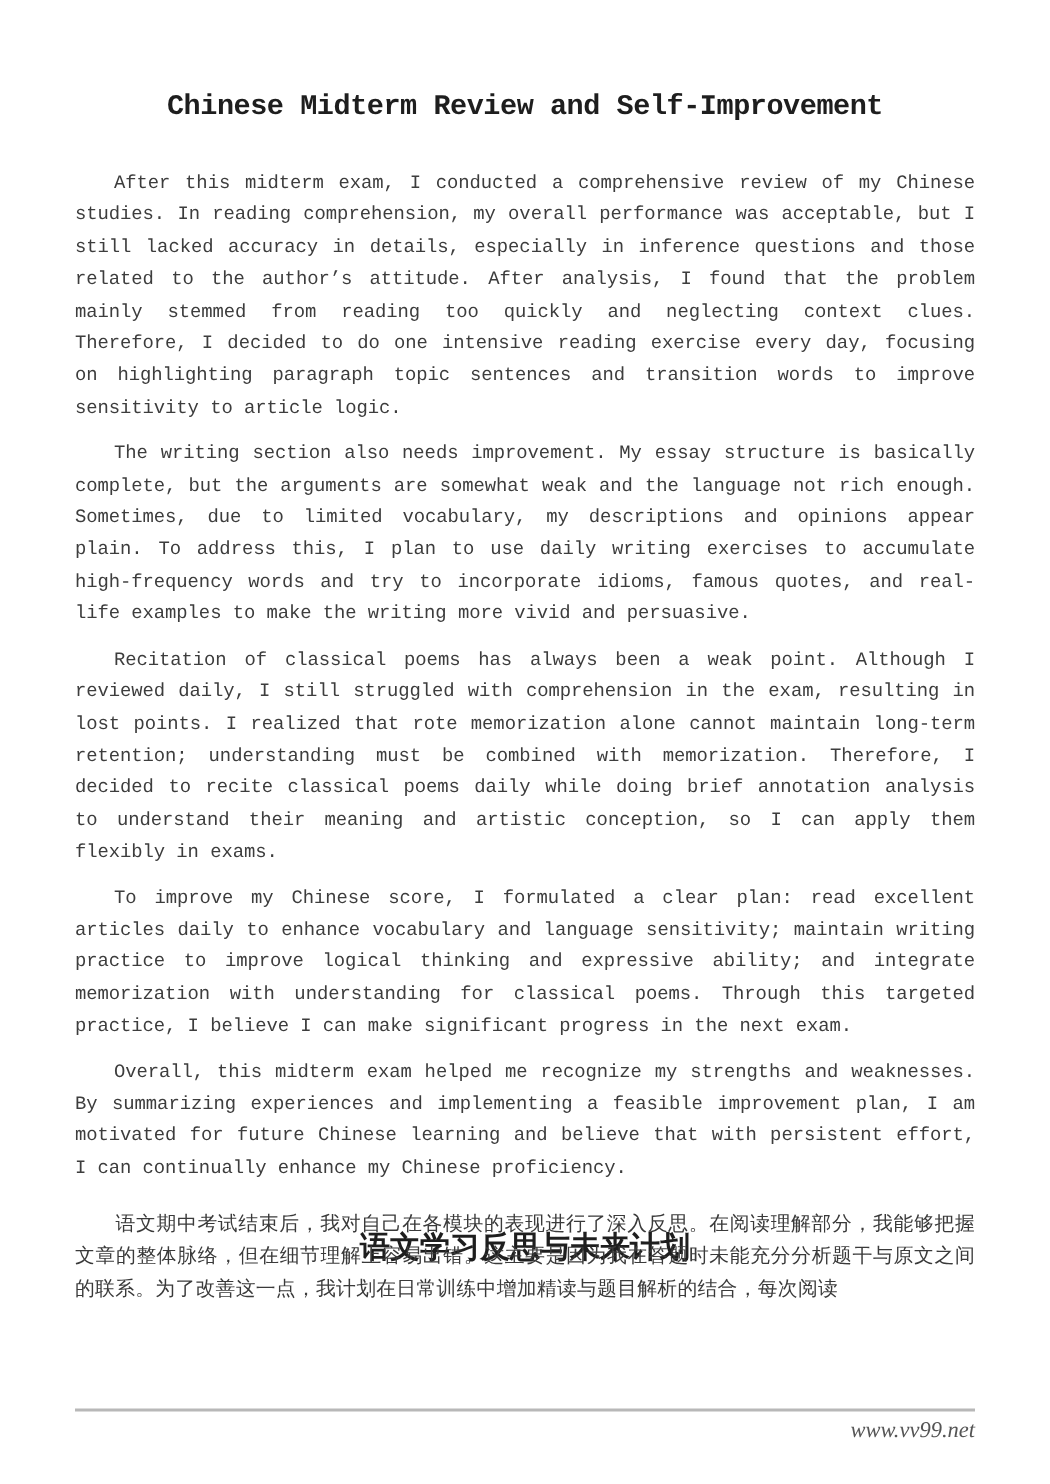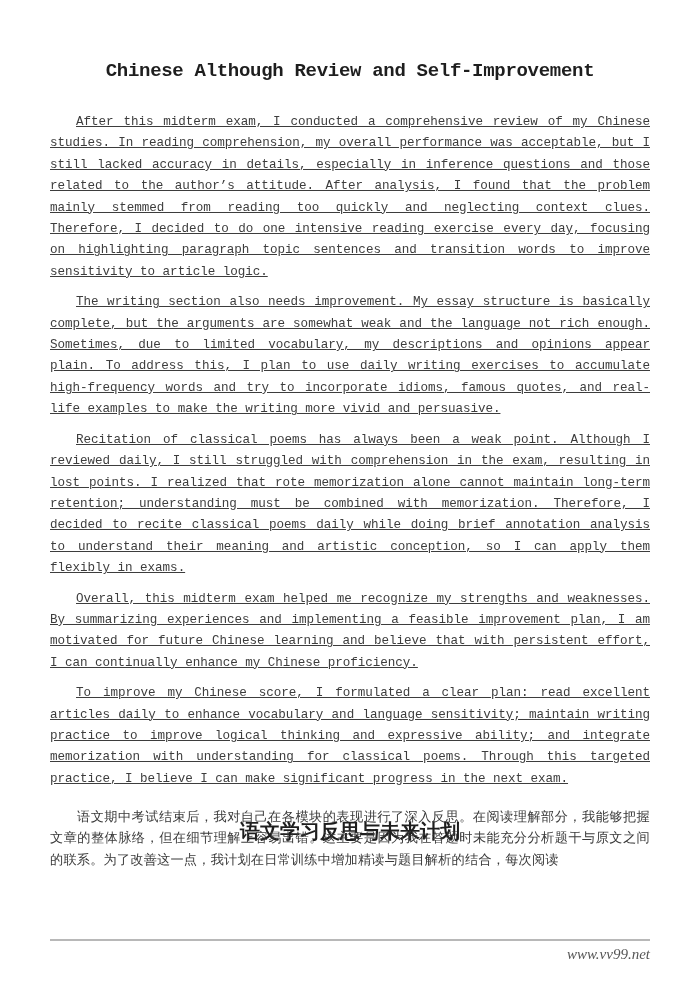--- a/index.html
+++ b/index.html
@@ -40,21 +40,20 @@
       width: 600px;
     }
     .en-body p {
       margin: 0 0 9px 0;
       font-size: 12.6px;
       line-height: 21.4px;
       text-indent: 26px;
       text-align: justify;
       color: #3d3d3d;
       letter-spacing: -0.05px;
-      text-decoration: underline;
     }
     .zh-title {
       position: absolute;
       top: 818px;
       left: 0;
       width: 700px;
       text-align: center;
       font-family: "DejaVu Serif", "Liberation Serif", serif;
       font-size: 20px;
       font-weight: bold;
@@ -105,28 +104,28 @@
       font-style: italic;
       font-size: 15px;
       color: #555;
     }
   </style>
 </head>
 <body>
 
 <div class="page">
 
-  <div class="en-title">Chinese Although Review and Self-Improvement</div>
+  <div class="en-title">Chinese Midterm Review and Self-Improvement</div>
 
   <div class="en-body">
     <p>After this midterm exam, I conducted a comprehensive review of my Chinese studies. In reading comprehension, my overall performance was acceptable, but I still lacked accuracy in details, especially in inference questions and those related to the author’s attitude. After analysis, I found that the problem mainly stemmed from reading too quickly and neglecting context clues. Therefore, I decided to do one intensive reading exercise every day, focusing on highlighting paragraph topic sentences and transition words to improve sensitivity to article logic.</p>
     <p>The writing section also needs improvement. My essay structure is basically complete, but the arguments are somewhat weak and the language not rich enough. Sometimes, due to limited vocabulary, my descriptions and opinions appear plain. To address this, I plan to use daily writing exercises to accumulate high-frequency words and try to incorporate idioms, famous quotes, and real-life examples to make the writing more vivid and persuasive.</p>
     <p>Recitation of classical poems has always been a weak point. Although I reviewed daily, I still struggled with comprehension in the exam, resulting in lost points. I realized that rote memorization alone cannot maintain long-term retention; understanding must be combined with memorization. Therefore, I decided to recite classical poems daily while doing brief annotation analysis to understand their meaning and artistic conception, so I can apply them flexibly in exams.</p>
+    <p>To improve my Chinese score, I formulated a clear plan: read excellent articles daily to enhance vocabulary and language sensitivity; maintain writing practice to improve logical thinking and expressive ability; and integrate memorization with understanding for classical poems. Through this targeted practice, I believe I can make significant progress in the next exam.</p>
     <p>Overall, this midterm exam helped me recognize my strengths and weaknesses. By summarizing experiences and implementing a feasible improvement plan, I am motivated for future Chinese learning and believe that with persistent effort, I can continually enhance my Chinese proficiency.</p>
-    <p>To improve my Chinese score, I formulated a clear plan: read excellent articles daily to enhance vocabulary and language sensitivity; maintain writing practice to improve logical thinking and expressive ability; and integrate memorization with understanding for classical poems. Through this targeted practice, I believe I can make significant progress in the next exam.</p>
   </div>
 
 
   <div class="zh-title">语文学习反思与未来计划</div>
 
   <div class="zh-body">
     <p>语文期中考试结束后，我对自己在各模块的表现进行了深入反思。在阅读理解部分，我能够把握文章的整体脉络，但在细节理解上容易出错。这主要是因为我在答题时未能充分分析题干与原文之间的联系。为了改善这一点，我计划在日常训练中增加精读与题目解析的结合，每次阅读</p>
   </div>
 
   <div class="footer-rule"></div>

